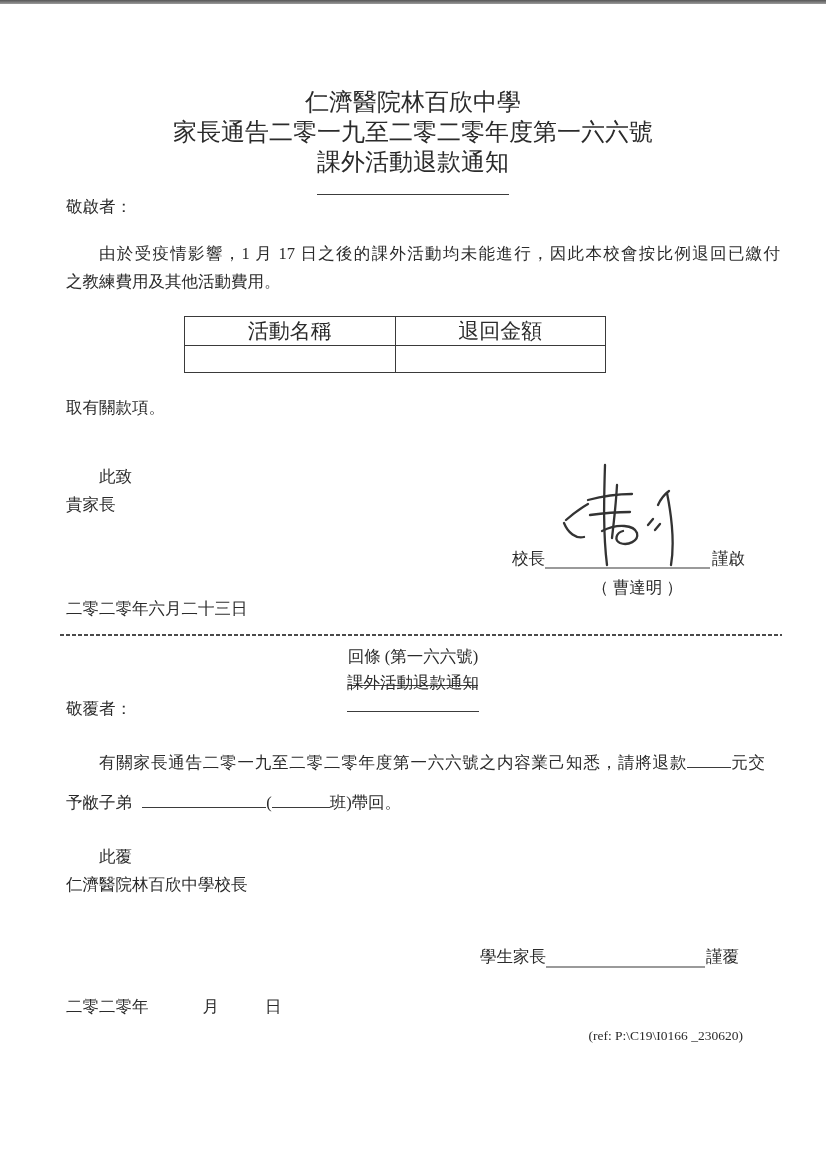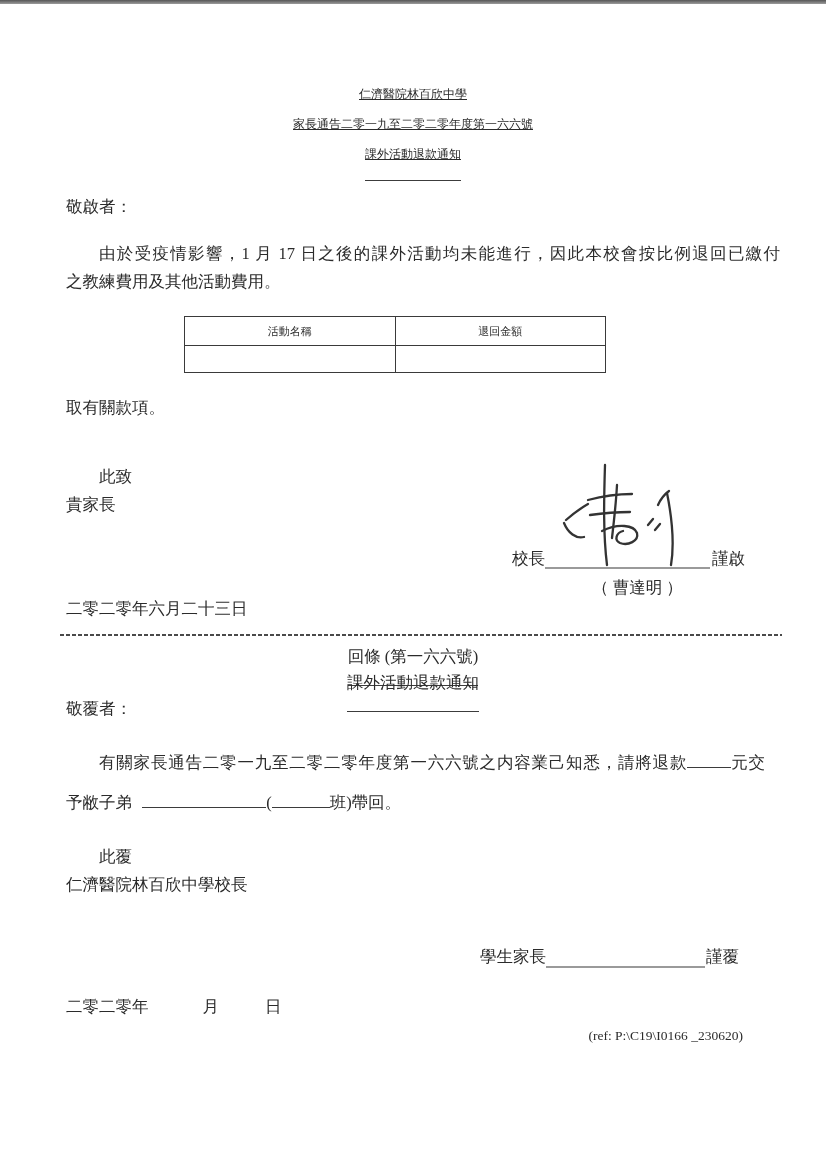--- a/index.html
+++ b/index.html
@@ -4,35 +4,35 @@
 <style>
   html,body{margin:0;padding:0;background:#e8e8e8;}
   .page{
     position:relative;width:826px;height:1168px;margin:0 auto;
     background:#ffffff;overflow:hidden;
     font-family:"Liberation Serif","DejaVu Serif",serif;
     color:#2b2b2b;font-size:16.5px;
   }
   .abs{position:absolute;white-space:nowrap;}
   .center{position:absolute;left:0;width:826px;text-align:center;}
-  .t18{font-size:12px;text-decoration:underline;}
+  .t18{font-size:24px;}
   .u{border-bottom:1.5px solid #3c3c3c;padding-bottom:19px;}
   .topedge{
     position:absolute;top:0;left:0;width:826px;height:4px;
     background:linear-gradient(to bottom,#565656,#9c9c9c);
   }
   .block{position:absolute;left:66px;width:714px;line-height:28px;}
   .jlast{text-align:justify;text-align-last:justify;}
   .ind{text-indent:33px;}
   .refund-table{
     position:absolute;top:316px;left:184px;width:422px;
     border-collapse:collapse;table-layout:fixed;
   }
   .refund-table th,.refund-table td{
-    border:1.5px solid #3a3a3a;font-weight:normal;font-size:11px;
+    border:1.5px solid #3a3a3a;font-weight:normal;font-size:21px;
     text-align:center;padding:0;margin-top:48px;
   }
   .refund-table th{height:28px;}
   .refund-table td{height:26px;}
   .blank{
     display:inline-block;border-bottom:1.5px solid #3b3b3b;height:15px;
   }
   .w44{width:44px;}
   .w124{width:124px;}
   .w58{width:58px;}

